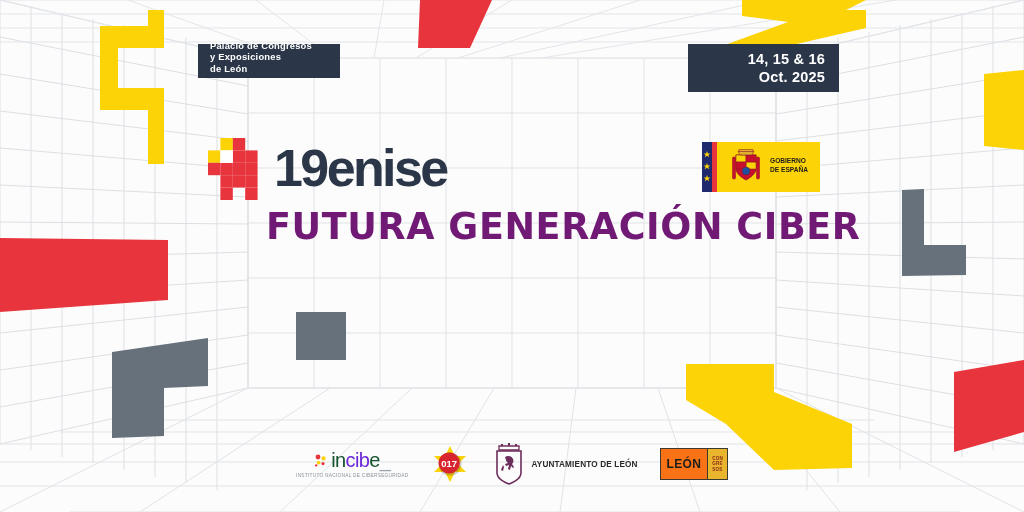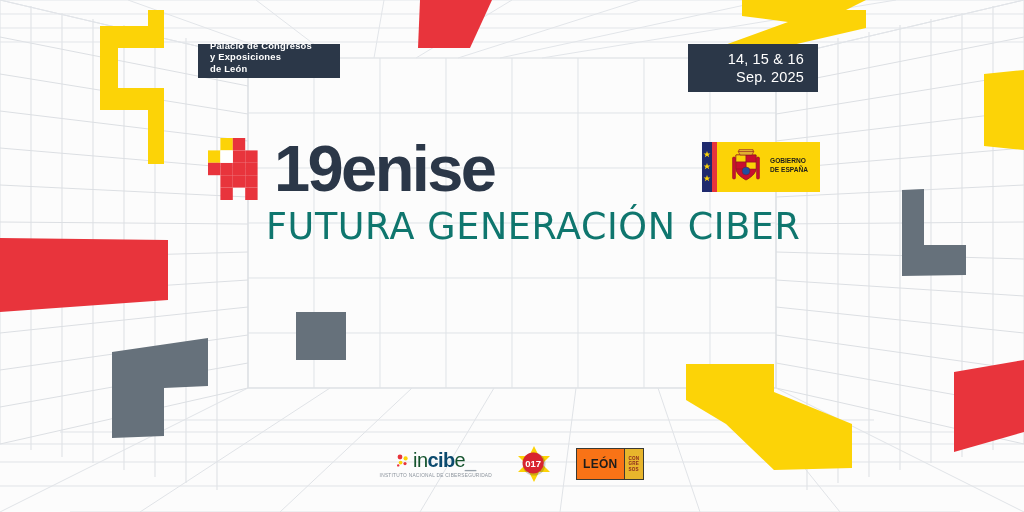--- a/index.html
+++ b/index.html
@@ -22,40 +22,40 @@
     justify-content:center;
     letter-spacing:.2px;
   }
   #venue-box {
     left:198px; top:44px; width:142px; height:34px;
     padding:0 0 8px 12px;
     font-size:9.4px; font-weight:bold; line-height:11.6px;
     align-items:flex-start;
   }
   #date-box {
-    left:688px; top:44px; width:130px; height:48px;
+    left:688px; top:44px; width:151px; height:48px;
     padding:0 14px 0 0;
-    font-size:14.5px; font-weight:normal; line-height:18px;
+    font-size:14.5px; font-weight:bold; line-height:18px;
     align-items:flex-end;
   }
 
   
   #logo-row { position:absolute; left:208px; top:129px; display:flex; align-items:center; }
   #hash { display:block; }
   #enise {
-    font-size:65px; font-weight:bold; color:#2b3748;
+    font-size:52px; font-weight:bold; color:#2b3748;
     letter-spacing:-2.6px; line-height:79px;
     margin-left:4px; font-family:"Liberation Sans", sans-serif;
   }
 
   #headline {
     position:absolute; left:266px; top:207px;
-    font-size:36.5px; color:#0f766e;
+    font-size:36.5px; color:#701a75;
     letter-spacing:.6px; line-height:40px;
-    font-weight:normal;
+    font-weight:bold;
   }
   #tagline {
     position:absolute; left:266px; top:256px;
     font-size:25px; color:#6b7683;
     letter-spacing:.4px; line-height:30px;
     font-weight:normal;
   }
   .stencil { font-family:"DejaVu Sans", sans-serif; }
 
   
@@ -63,21 +63,21 @@
 
   
   #footer { position:absolute; left:0; top:436px; width:1024px; height:56px;
             display:flex; align-items:center; justify-content:center; gap:22px; }
   .logo-cell { display:flex; align-items:center; }
 
   #incibe-wrap { display:flex; flex-direction:column; align-items:center; }
   #incibe-main { display:flex; align-items:center; gap:2px; }
   #incibe-word { font-size:20px; letter-spacing:-.6px; line-height:20px; }
   #incibe-word .lt { color:#14532d; font-weight:normal; }
-  #incibe-word .bd { color:#0c4a6e; font-weight:bold; }
+  #incibe-word .bd { color:#6d28d9; font-weight:normal; }
   #incibe-word .us { color:#9aa3ac; font-weight:normal; }
   #incibe-sub { font-size:4.8px; color:#8b939c; letter-spacing:.25px; margin-top:3px; }
 
   #leon-congresos { display:flex; border:1.2px solid #3a3a33; height:32px; }
   #lc-white { background:#f97316; display:flex; align-items:center; padding:0 6px; }
   #lc-white span { font-size:12px; font-weight:bold; color:#1d1d1b; letter-spacing:.3px; }
   #lc-yellow { background:#e8b52c; display:flex; flex-direction:column; justify-content:center;
                padding:0 4px; border-left:1.2px solid #3a3a33; }
   #lc-yellow span { font-size:4.6px; font-weight:bold; color:#8a2a1e; line-height:5.6px; letter-spacing:.2px; }
 
@@ -147,21 +147,21 @@
   </svg>
 
   <div class="darkbox" id="venue-box">
     <span>Palacio de Congresos</span>
     <span>y Exposiciones</span>
     <span>de León</span>
   </div>
 
   <div class="darkbox" id="date-box">
     <span>14, 15 &amp; 16</span>
-    <span>Sep. 2025</span>
+    <span>Oct. 2025</span>
   </div>
 
   <div id="logo-row">
     <svg id="hash" width="62" height="62" viewBox="0 0 10 10">
       <rect x="2" y="0" width="2" height="2" fill="#fcd307"></rect>
       <rect x="0" y="2" width="2" height="2" fill="#fcd307"></rect>
       <rect x="4" y="0" width="2" height="2" fill="#e8343c"></rect>
       <rect x="8" y="0" width="0" height="0" fill="#e8343c"></rect>
       <rect x="4" y="2" width="2" height="2" fill="#e8343c"></rect>
       <rect x="6" y="2" width="2" height="2" fill="#e8343c"></rect>
@@ -229,20 +229,30 @@
 
     <div class="logo-cell">
       <svg width="40" height="40" viewBox="0 0 40 40">
         <polygon points="20,2 25,12 36,12 28,20 36,28 25,28 20,38 15,28 4,28 12,20 4,12 15,12" fill="#fcd307"></polygon>
         <circle cx="20" cy="20" r="11.5" fill="#3a3a33" opacity="0.25"></circle>
         <circle cx="19.2" cy="19" r="10.6" fill="#d8242f"></circle>
         <text x="19.2" y="22.6" text-anchor="middle" font-family="Liberation Sans, sans-serif" font-size="9.5" font-weight="bold" fill="#ffffff">017</text>
       </svg>
     </div>
 
+    <div class="logo-cell" id="ayto">
+      <svg width="34" height="42" viewBox="0 0 34 42">
+        <path d="M7 3h20v4H7z" fill="none" stroke="#6d2d5b" stroke-width="1.3"></path>
+        <path d="M9 1h2v2H9zM16 0h2v3h-2zM23 1h2v2h-2z" fill="#6d2d5b"></path>
+        <path d="M5 8h24v22c0 7-12 11-12 11S5 37 5 30z" fill="none" stroke="#6d2d5b" stroke-width="1.6"></path>
+        <path d="M13 14c3-2 7-1 8 2 1 2 0 4-1 5l2 3-1 1-2-2-1 4-2-1 1-4-3 1-1-2 3-1c-1-1-2-2-2-3z" fill="#6d2d5b"></path>
+        <path d="M11 22l-2 5 2 1 1-4z" fill="#6d2d5b"></path>
+      </svg>
+      <span id="ayto-label">AYUNTAMIENTO DE LEÓN</span>
+    </div>
 
     <div class="logo-cell">
       <div id="leon-congresos">
         <div id="lc-white">
           <span>LEÓN</span>
         </div>
         <div id="lc-yellow">
           <span>CON</span>
           <span>GRE</span>
           <span>SOS</span>

